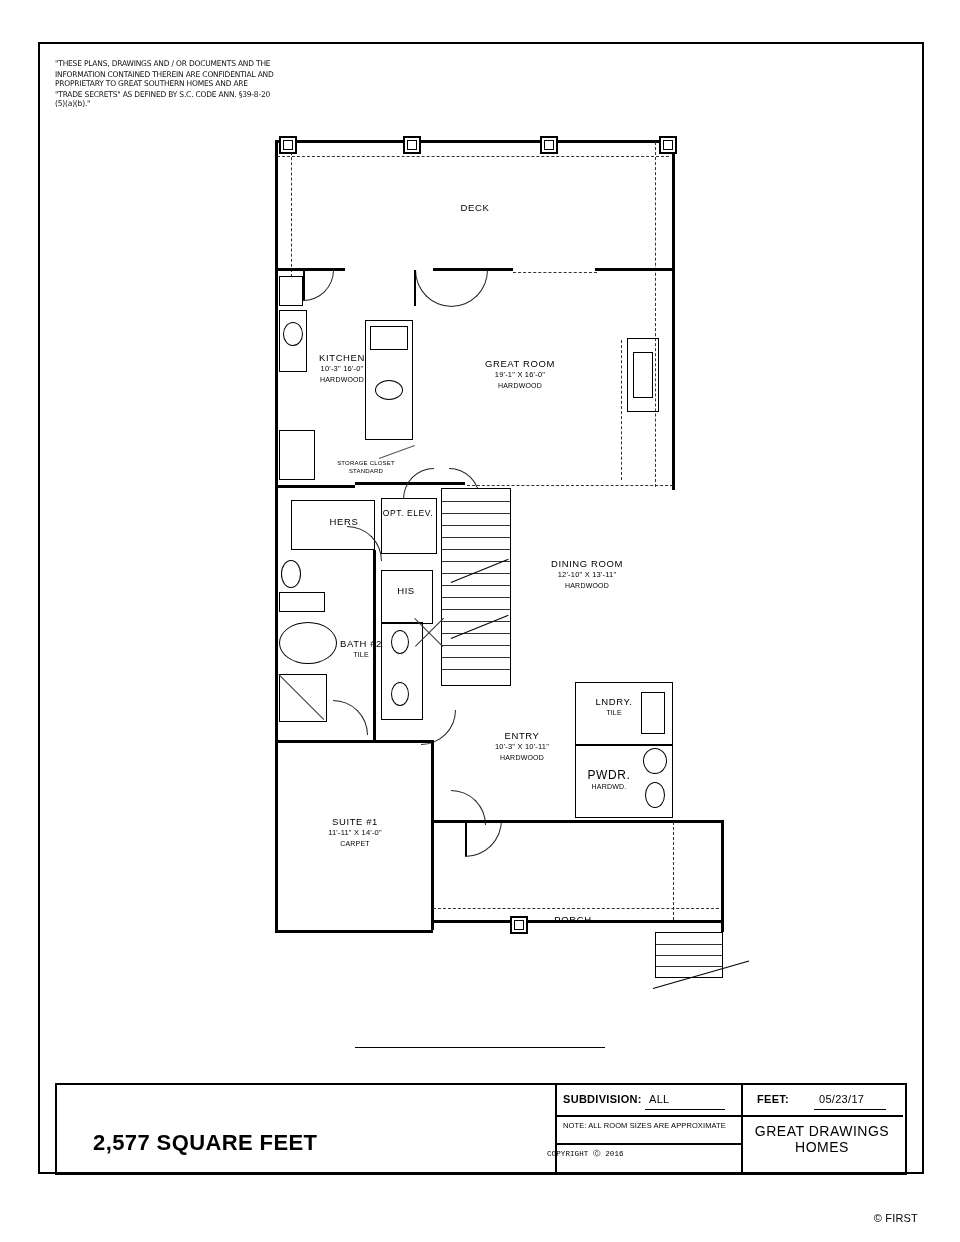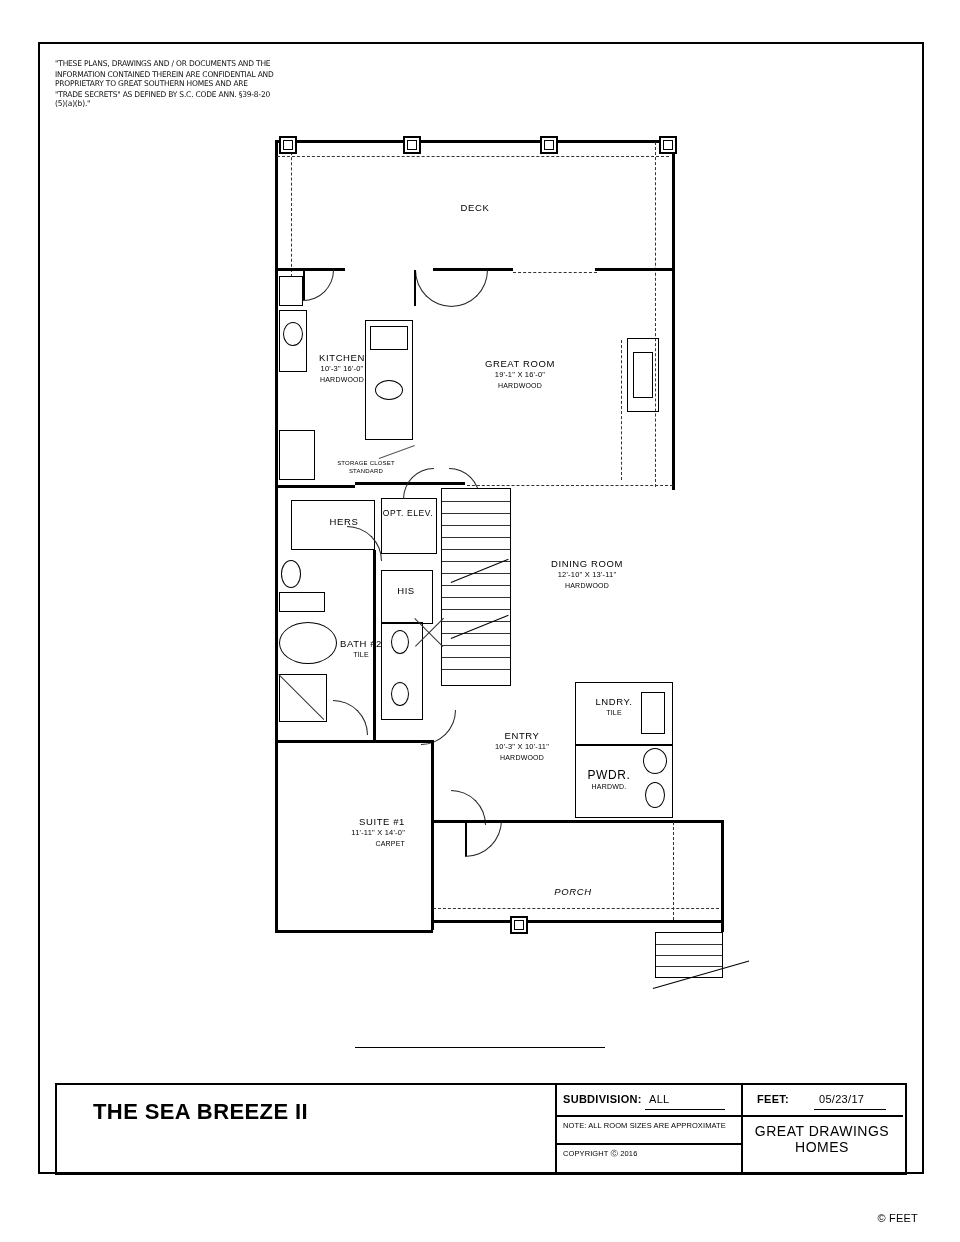--- a/index.html
+++ b/index.html
@@ -43,21 +43,21 @@
   .tb-sqft{position:absolute;left:36px;top:45px;font-size:22px;font-weight:bold;letter-spacing:.4px;}
   .tb-vline{position:absolute;top:0;bottom:0;width:0;border-left:2px solid #000;}
   .tb-hline{position:absolute;left:0;right:0;height:0;border-top:2px solid #000;}
   .tb-sub{position:absolute;left:506px;top:8px;font-size:11px;font-weight:bold;letter-spacing:.3px;}
   .tb-subval{position:absolute;left:592px;top:8px;font-size:11px;letter-spacing:.3px;}
   .tb-subline{position:absolute;left:588px;top:24px;width:80px;border-top:1.3px solid #000;}
   .tb-date{position:absolute;left:700px;top:8px;font-size:11px;font-weight:bold;letter-spacing:.3px;}
   .tb-dateval{position:absolute;left:762px;top:8px;font-size:11px;letter-spacing:.3px;}
   .tb-dateline{position:absolute;left:757px;top:24px;width:72px;border-top:1.3px solid #000;}
   .tb-note{position:absolute;left:506px;top:36px;font-size:7.5px;line-height:9px;letter-spacing:.1px;}
-  .tb-copy{position:absolute;left:506px;top:64px;font-size:7.5px;letter-spacing:.1px;}
+  .tb-copy{position:absolute;left:490px;top:64px;font-size:7.5px;letter-spacing:.1px;font-family:Liberation Mono, monospace;}
   .tb-comp{position:absolute;left:690px;top:38px;width:150px;text-align:center;font-size:14px;line-height:16px;letter-spacing:.5px;}
   .ccar{position:absolute;right:42px;bottom:18px;font-size:11px;letter-spacing:.2px;}
 </style>
 </head>
 <body>
 
 <div class="sheet">
 
   <div class="border-outer"></div>
 
@@ -206,54 +206,54 @@
       <div class="nm" style="font-size:12px">PWDR.</div>
       <div class="fin">HARDWD.</div>
     </div>
     <div class="fixture oval" style="left:388px;top:618px;width:22px;height:24px;"></div>
     <div class="fixture oval" style="left:390px;top:652px;width:18px;height:24px;"></div>
 
     <div class="w wall-h" style="left:20px;top:610px;width:156px;"></div>
     <div class="w wall-v" style="left:176px;top:610px;height:190px;"></div>
     <div class="w wall-v" style="left:20px;top:355px;height:448px;"></div>
     <div class="w wall-h" style="left:20px;top:800px;width:158px;"></div>
-    <div class="lbl" style="left:50px;top:686px;width:100px;text-align:right;">
+    <div class="lbl" style="left:50px;top:686px;width:100px;">
       <div class="nm">SUITE #1</div>
       <div class="dim">11'-11" X 14'-0"</div>
       <div class="fin">CARPET</div>
     </div>
     <div class="door arc-tr" style="left:196px;top:660px;width:34px;height:34px;"></div>
 
     <div class="door arc-br" style="left:210px;top:690px;width:36px;height:36px;"></div>
     <div class="leaf" style="left:210px;top:690px;width:2px;height:36px;"></div>
 
     <div class="w wall-h" style="left:176px;top:690px;width:244px;"></div>
     <div class="w wall-v" style="left:466px;top:690px;height:112px;"></div>
     <div class="w wall-h" style="left:416px;top:690px;width:52px;"></div>
     <div class="w wall-h" style="left:176px;top:790px;width:292px;"></div>
     <div class="dash-h" style="left:178px;top:778px;width:286px;"></div>
     <div class="dash-v" style="left:418px;top:692px;height:98px;"></div>
     <div class="pier" style="left:255px;top:786px;width:14px;height:14px;"></div>
-    <div class="lbl" style="left:278px;top:756px;width:80px;font-style:italic;">
+    <div class="lbl" style="left:278px;top:784px;width:80px;">
       <div class="nm">PORCH</div>
     </div>
 
     <div class="stair" style="left:400px;top:802px;width:66px;height:44px;">
       <div class="tread" style="top:11px"></div>
         <div class="tread" style="top:22px"></div>
         <div class="tread" style="top:33px"></div>
     </div>
     <div class="hair" style="left:398px;top:858px;width:100px;height:1.4px;background:#000;transform:rotate(-16deg);transform-origin:left center;"></div>
 
   </div>
 
   <div class="title-underline"></div>
 
   <div class="tb">
-    <div class="tb-name">THE SEA BREEZE II</div>
+    <div class="tb-sqft">2,577 SQUARE FEET</div>
 
     <div class="tb-vline" style="left:498px;"></div>
     <div class="tb-hline" style="top:30px;left:498px;right:0;width:348px;"></div>
     <div class="tb-vline" style="left:684px;top:0;height:88px;"></div>
     <div class="tb-vline" style="left:684px;"></div>
 
     <div class="tb-sub">SUBDIVISION:</div>
     <div class="tb-subval">ALL</div>
     <div class="tb-subline"></div>
 
@@ -261,15 +261,15 @@
     <div class="tb-dateval">05/23/17</div>
     <div class="tb-dateline"></div>
 
     <div class="tb-note">NOTE: ALL ROOM SIZES ARE APPROXIMATE</div>
     <div class="tb-hline" style="top:58px;left:498px;width:186px;"></div>
     <div class="tb-copy">COPYRIGHT Ⓒ 2016</div>
 
     <div class="tb-comp">GREAT DRAWINGS HOMES</div>
   </div>
 
-  <div class="ccar">© FEET</div>
+  <div class="ccar">© FIRST</div>
 
 </div>
 
 </body></html>

